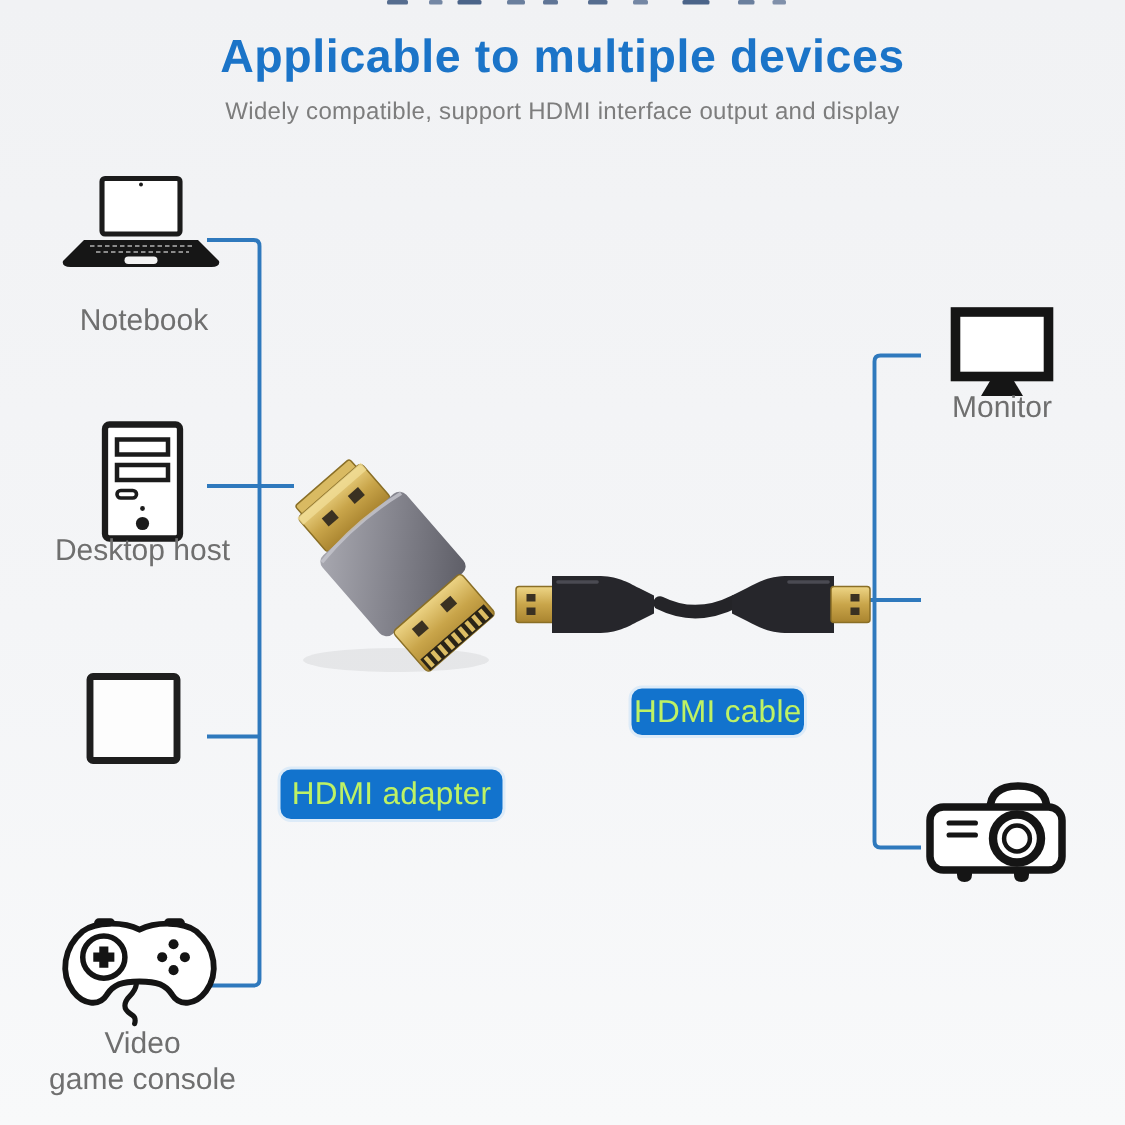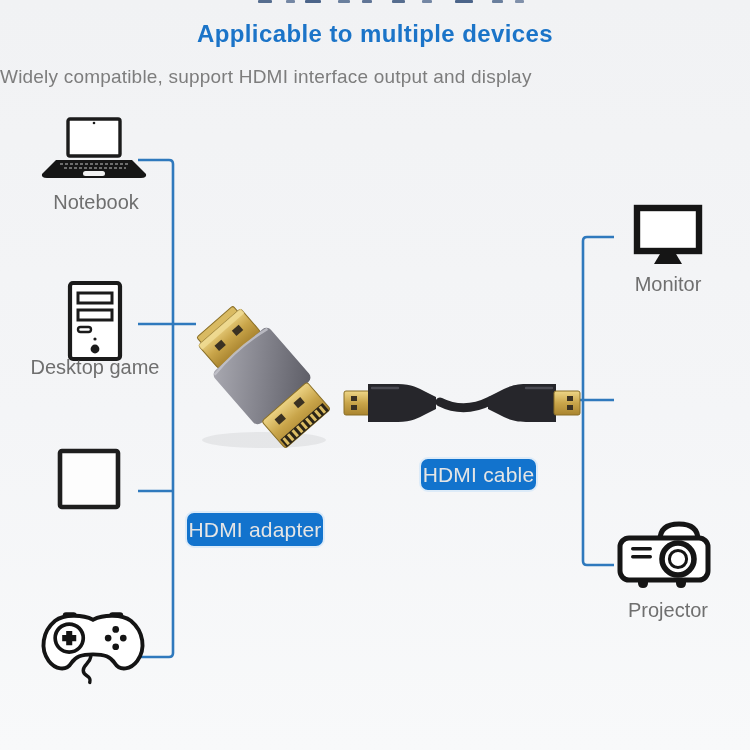--- a/index.html
+++ b/index.html
@@ -5,32 +5,32 @@
   html,body{margin:0;padding:0;}
   #stage{
     position:relative;width:750px;height:750px;overflow:hidden;
     background:linear-gradient(180deg,#f1f2f4 0%,#f4f5f7 55%,#f8f9fa 100%);
     font-family:"Liberation Sans",sans-serif;
   }
   .abs{position:absolute;}
   .frag{position:absolute;top:0;background:#22406e;border-radius:1px;}
   .title{
     left:0;right:0;top:20px;text-align:center;
-    font-size:24px;font-weight:bold;color:#1b74c8;letter-spacing:.4px;
+    font-size:31px;font-weight:bold;color:#1b74c8;letter-spacing:.4px;
   }
   .subtitle{
-    left:0;right:0;top:66px;
-    font-size:19px;color:#7d7d7d;letter-spacing:.2px;
+    left:0;right:0;top:66px;text-align:center;
+    font-size:16px;color:#7d7d7d;letter-spacing:.2px;
   }
   .dev-label{
     text-align:center;font-size:20px;color:#6f6f6f;line-height:24px;
   }
   .tag{
     display:flex;align-items:center;justify-content:center;
-    background:#1273cd;color:#e5e5e5;border:2px solid #ddebf8;
+    background:#1273cd;color:#bef264;border:2px solid #ddebf8;
     border-radius:9px;box-sizing:border-box;font-size:21px;letter-spacing:.2px;
   }
   svg{display:block;}
 </style>
 </head>
 <body>
 
 <div id="stage">
 
   <div>
@@ -61,33 +61,33 @@
 
   <div class="abs" style="left:36px;top:116px">
     <svg width="116" height="74" viewBox="0 0 116 74">
       <rect x="32" y="3" width="52" height="37" rx="2" fill="#ffffff" stroke="#1b1b1b" stroke-width="3.4"></rect>
       <circle cx="58" cy="7" r="1.3" fill="#1b1b1b"></circle>
       <path d="M20,44 L96,44 L110,58 Q111,62 105,62 L11,62 Q5,62 6,58 Z" fill="#161616"></path>
       <path d="M24,48 H92 M28,52 H90" stroke="#8a8a8a" stroke-width="1.4" stroke-dasharray="3 2"></path>
       <rect x="47" y="55" width="22" height="5" rx="2.5" fill="#f2f2f2"></rect>
     </svg>
   </div>
-  <div class="abs dev-label" style="left:20px;top:190px;width:152px">Notebook</div>
+  <div class="abs dev-label" style="left:20px;top:202px;width:152px">Notebook</div>
 
   <div class="abs" style="left:62px;top:280px">
     <svg width="66" height="82" viewBox="0 0 66 82">
       <rect x="8" y="3" width="50" height="76" rx="3" fill="#ffffff" stroke="#1b1b1b" stroke-width="4.2"></rect>
       <rect x="16" y="13" width="34" height="10" fill="none" stroke="#1b1b1b" stroke-width="3"></rect>
       <rect x="16" y="30" width="34" height="10" fill="none" stroke="#1b1b1b" stroke-width="3"></rect>
       <rect x="16" y="47" width="13" height="5" rx="2.5" fill="none" stroke="#1b1b1b" stroke-width="2.4"></rect>
       <circle cx="33" cy="59" r="1.6" fill="#1b1b1b"></circle>
       <circle cx="33" cy="69" r="4.4" fill="#1b1b1b"></circle>
     </svg>
   </div>
-  <div class="abs dev-label" style="left:10px;top:355px;width:170px">Desktop game</div>
+  <div class="abs dev-label" style="left:10px;top:355px;width:170px">Desktop host</div>
 
   <div class="abs" style="left:57px;top:448px">
     <svg width="64" height="62" viewBox="0 0 64 62">
       <rect x="3" y="3" width="58" height="56" rx="2" fill="#fdfdfd" stroke="#1e1e1e" stroke-width="4.6"></rect>
     </svg>
   </div>
 
   <div class="abs" style="left:36px;top:610px">
     <svg width="114" height="80" viewBox="0 0 104 74">
       <rect x="24" y="2" width="13" height="7" rx="3" fill="#141414"></rect>
@@ -95,43 +95,46 @@
       <path d="M52,9 C42,4 25,4 17,10 C5,20 3,36 11,47 C17,55 27,57 32,49 C36,43 41,41 52,41 C63,41 68,43 72,49 C77,57 87,55 93,47 C101,36 99,20 87,10 C79,4 62,4 52,9 Z" fill="#ffffff" stroke="#141414" stroke-width="3.6"></path>
       <path d="M50,43 C49,50 43,50 43,56 C43,62 51,60 49,67" fill="none" stroke="#141414" stroke-width="3.2" stroke-linecap="round"></path>
       <circle cx="30" cy="26" r="13" fill="#ffffff" stroke="#141414" stroke-width="3.4"></circle>
       <path d="M30,19.5 V32.5 M23.5,26 H36.5" stroke="#141414" stroke-width="5.6"></path>
       <circle cx="73" cy="18" r="3.1" fill="#141414"></circle>
       <circle cx="66" cy="26" r="3.1" fill="#141414"></circle>
       <circle cx="80" cy="26" r="3.1" fill="#141414"></circle>
       <circle cx="73" cy="34" r="3.1" fill="#141414"></circle>
     </svg>
   </div>
+  <div class="abs dev-label" style="left:10px;top:684px;width:170px">
+    <div>Video</div>
+    <div>game console</div>
+  </div>
 
   <div class="abs" style="left:633px;top:204px">
     <svg width="70" height="62" viewBox="0 0 70 62">
       <rect x="4" y="4" width="62" height="43" fill="#ffffff" stroke="#151515" stroke-width="6.4"></rect>
       <path d="M27,50 L43,50 L49,60 L21,60 Z" fill="#151515"></path>
     </svg>
   </div>
-  <div class="abs dev-label" style="left:598px;top:272px;width:140px">Monitor</div>
+  <div class="abs dev-label" style="left:598px;top:260px;width:140px">Monitor</div>
 
 
   <div class="abs" style="left:616px;top:518px">
     <svg width="96" height="76" viewBox="0 0 96 76">
       <path d="M44,22 Q44,6 63,6 Q82,6 82,22" fill="#ffffff" stroke="#151515" stroke-width="5"></path>
       <rect x="4" y="20" width="88" height="42" rx="9" fill="#ffffff" stroke="#151515" stroke-width="5"></rect>
       <circle cx="62" cy="41" r="16" fill="#ffffff" stroke="#151515" stroke-width="5.6"></circle>
       <circle cx="62" cy="41" r="8.6" fill="none" stroke="#151515" stroke-width="3"></circle>
       <rect x="15" y="29" width="21" height="3.4" rx="1.7" fill="#151515"></rect>
       <rect x="15" y="37" width="21" height="3.4" rx="1.7" fill="#151515"></rect>
       <path d="M22,62 h10 v3 q0,5 -5,5 q-5,0 -5,-5 Z" fill="#151515"></path>
       <path d="M60,62 h10 v3 q0,5 -5,5 q-5,0 -5,-5 Z" fill="#151515"></path>
     </svg>
   </div>
-  <div class="abs dev-label" style="left:598px;top:598px;width:140px">Projector</div>
 
   <svg class="abs" style="left:176px;top:290px" width="172" height="172" viewBox="0 0 172 172">
     <defs>
       <linearGradient id="gBody" x1="0" y1="0" x2="1" y2="1">
         <stop offset="0" stop-color="#a9a9b1"></stop>
           <stop offset=".5" stop-color="#83838c"></stop>
           <stop offset="1" stop-color="#5d5d66"></stop>
       </linearGradient>
       <linearGradient id="gGold" x1="0" y1="0" x2="0" y2="1">
         <stop offset="0" stop-color="#ecd384"></stop>
@@ -180,16 +183,16 @@
     <rect x="9" y="33" width="6" height="5" fill="#3a3122"></rect>
     <path d="M26,12 L56,12 C70,12 76,16 84,20 L94,25 L94,37 L84,42 C76,46 70,50 56,50 L26,50 Z" fill="#26262b"></path>
     <path d="M30,16 L56,16" stroke="#4a4a52" stroke-width="2.4" stroke-linecap="round"></path>
     <path d="M214,12 L184,12 C170,12 164,16 156,20 L146,25 L146,37 L156,42 C164,46 170,50 184,50 L214,50 Z" fill="#26262b"></path>
     <path d="M210,16 L184,16" stroke="#4a4a52" stroke-width="2.4" stroke-linecap="round"></path>
     <rect x="212" y="19" width="26" height="24" rx="2" fill="url(#gGold2)" stroke="#8a6f26" stroke-width="1"></rect>
     <rect x="225" y="24" width="6" height="5" fill="#3a3122"></rect>
     <rect x="225" y="33" width="6" height="5" fill="#3a3122"></rect>
   </svg>
 
-  <div class="abs tag" style="left:185px;top:511px;width:140px;height:37px">HDMI adapter</div>
+  <div class="abs tag" style="left:185px;top:511px;width:152px;height:37px">HDMI adapter</div>
   <div class="abs tag" style="left:419px;top:457px;width:119px;height:35px">HDMI cable</div>
 
 </div>
 
 </body></html>

